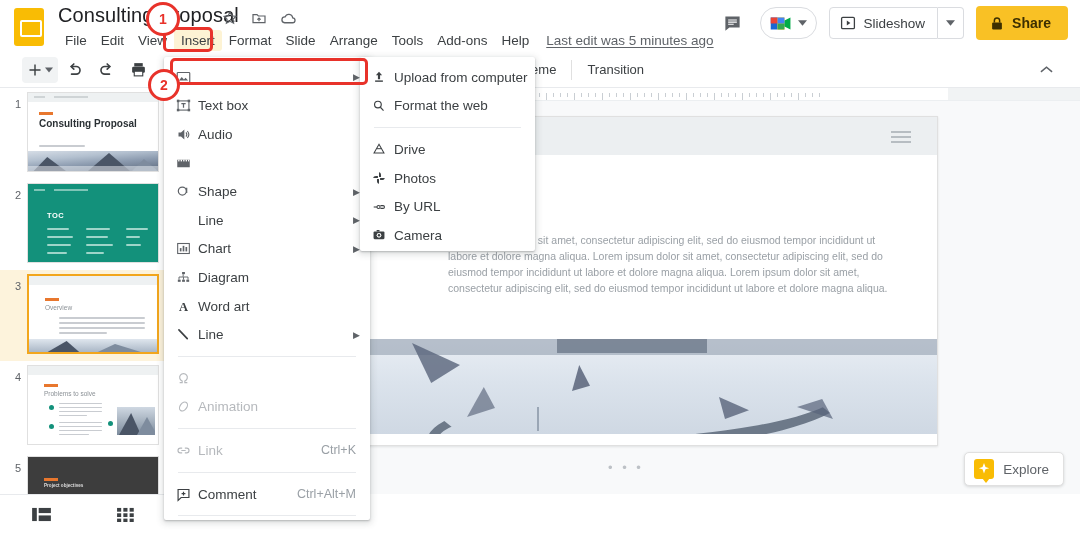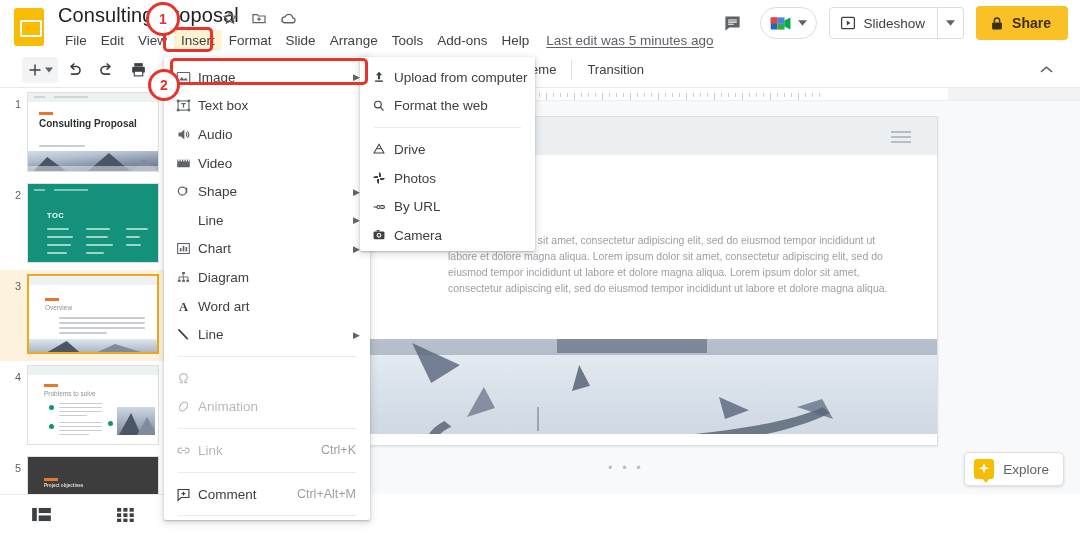--- a/index.html
+++ b/index.html
@@ -597,21 +597,20 @@
   </div>
 
   <div class="menu-pop">
     <div class="mrow">
       <span class="mi">
         <svg viewBox="0 0 18 18" width="15" height="15" fill="none" stroke="#5f6368" stroke-width="1.4">
           <rect x="1.5" y="3" width="15" height="12" rx="1"></rect>
           <path d="M3.5 12.5l3.4-4 2.6 3 2-2.3 3 3.3z" fill="#5f6368" stroke="none"></path>
         </svg>
       </span>
-      <span class="ml">Image</span>
       <span class="marrow">▶</span>
     </div>
     <div class="mrow">
       <span class="mi">
         <svg viewBox="0 0 18 18" width="15" height="15" fill="none" stroke="#5f6368" stroke-width="1.3">
           <rect x="2.5" y="3.5" width="13" height="11"></rect>
           <path d="M6.4 6.6h5.2M9 6.6v5" stroke-width="1.5"></path>
           <g fill="#5f6368" stroke="none">
               <rect x="1" y="2" width="3" height="3"></rect>
               <rect x="14" y="2" width="3" height="3"></rect>
@@ -638,21 +637,20 @@
           <path d="M1.5 4.5h15v9h-15z"></path>
           <g fill="#fff">
               <rect x="2.6" y="4.5" width="1.6" height="2"></rect>
               <rect x="5.6" y="4.5" width="1.6" height="2"></rect>
               <rect x="8.6" y="4.5" width="1.6" height="2"></rect>
               <rect x="11.6" y="4.5" width="1.6" height="2"></rect>
               <rect x="14.4" y="4.5" width="1.4" height="2"></rect>
             </g>
         </svg>
       </span>
-      <span class="ml">Video</span>
     </div>
     <div class="mrow">
       <span class="mi">
         <svg viewBox="0 0 18 18" width="15" height="15" fill="none" stroke="#5f6368" stroke-width="1.5">
           <circle cx="7.6" cy="8.4" r="4.8"></circle>
             <path d="M12.8 4.5v6.4"></path>
         </svg>
       </span>
       <span class="ml">Shape</span>
       <span class="marrow">▶</span>

